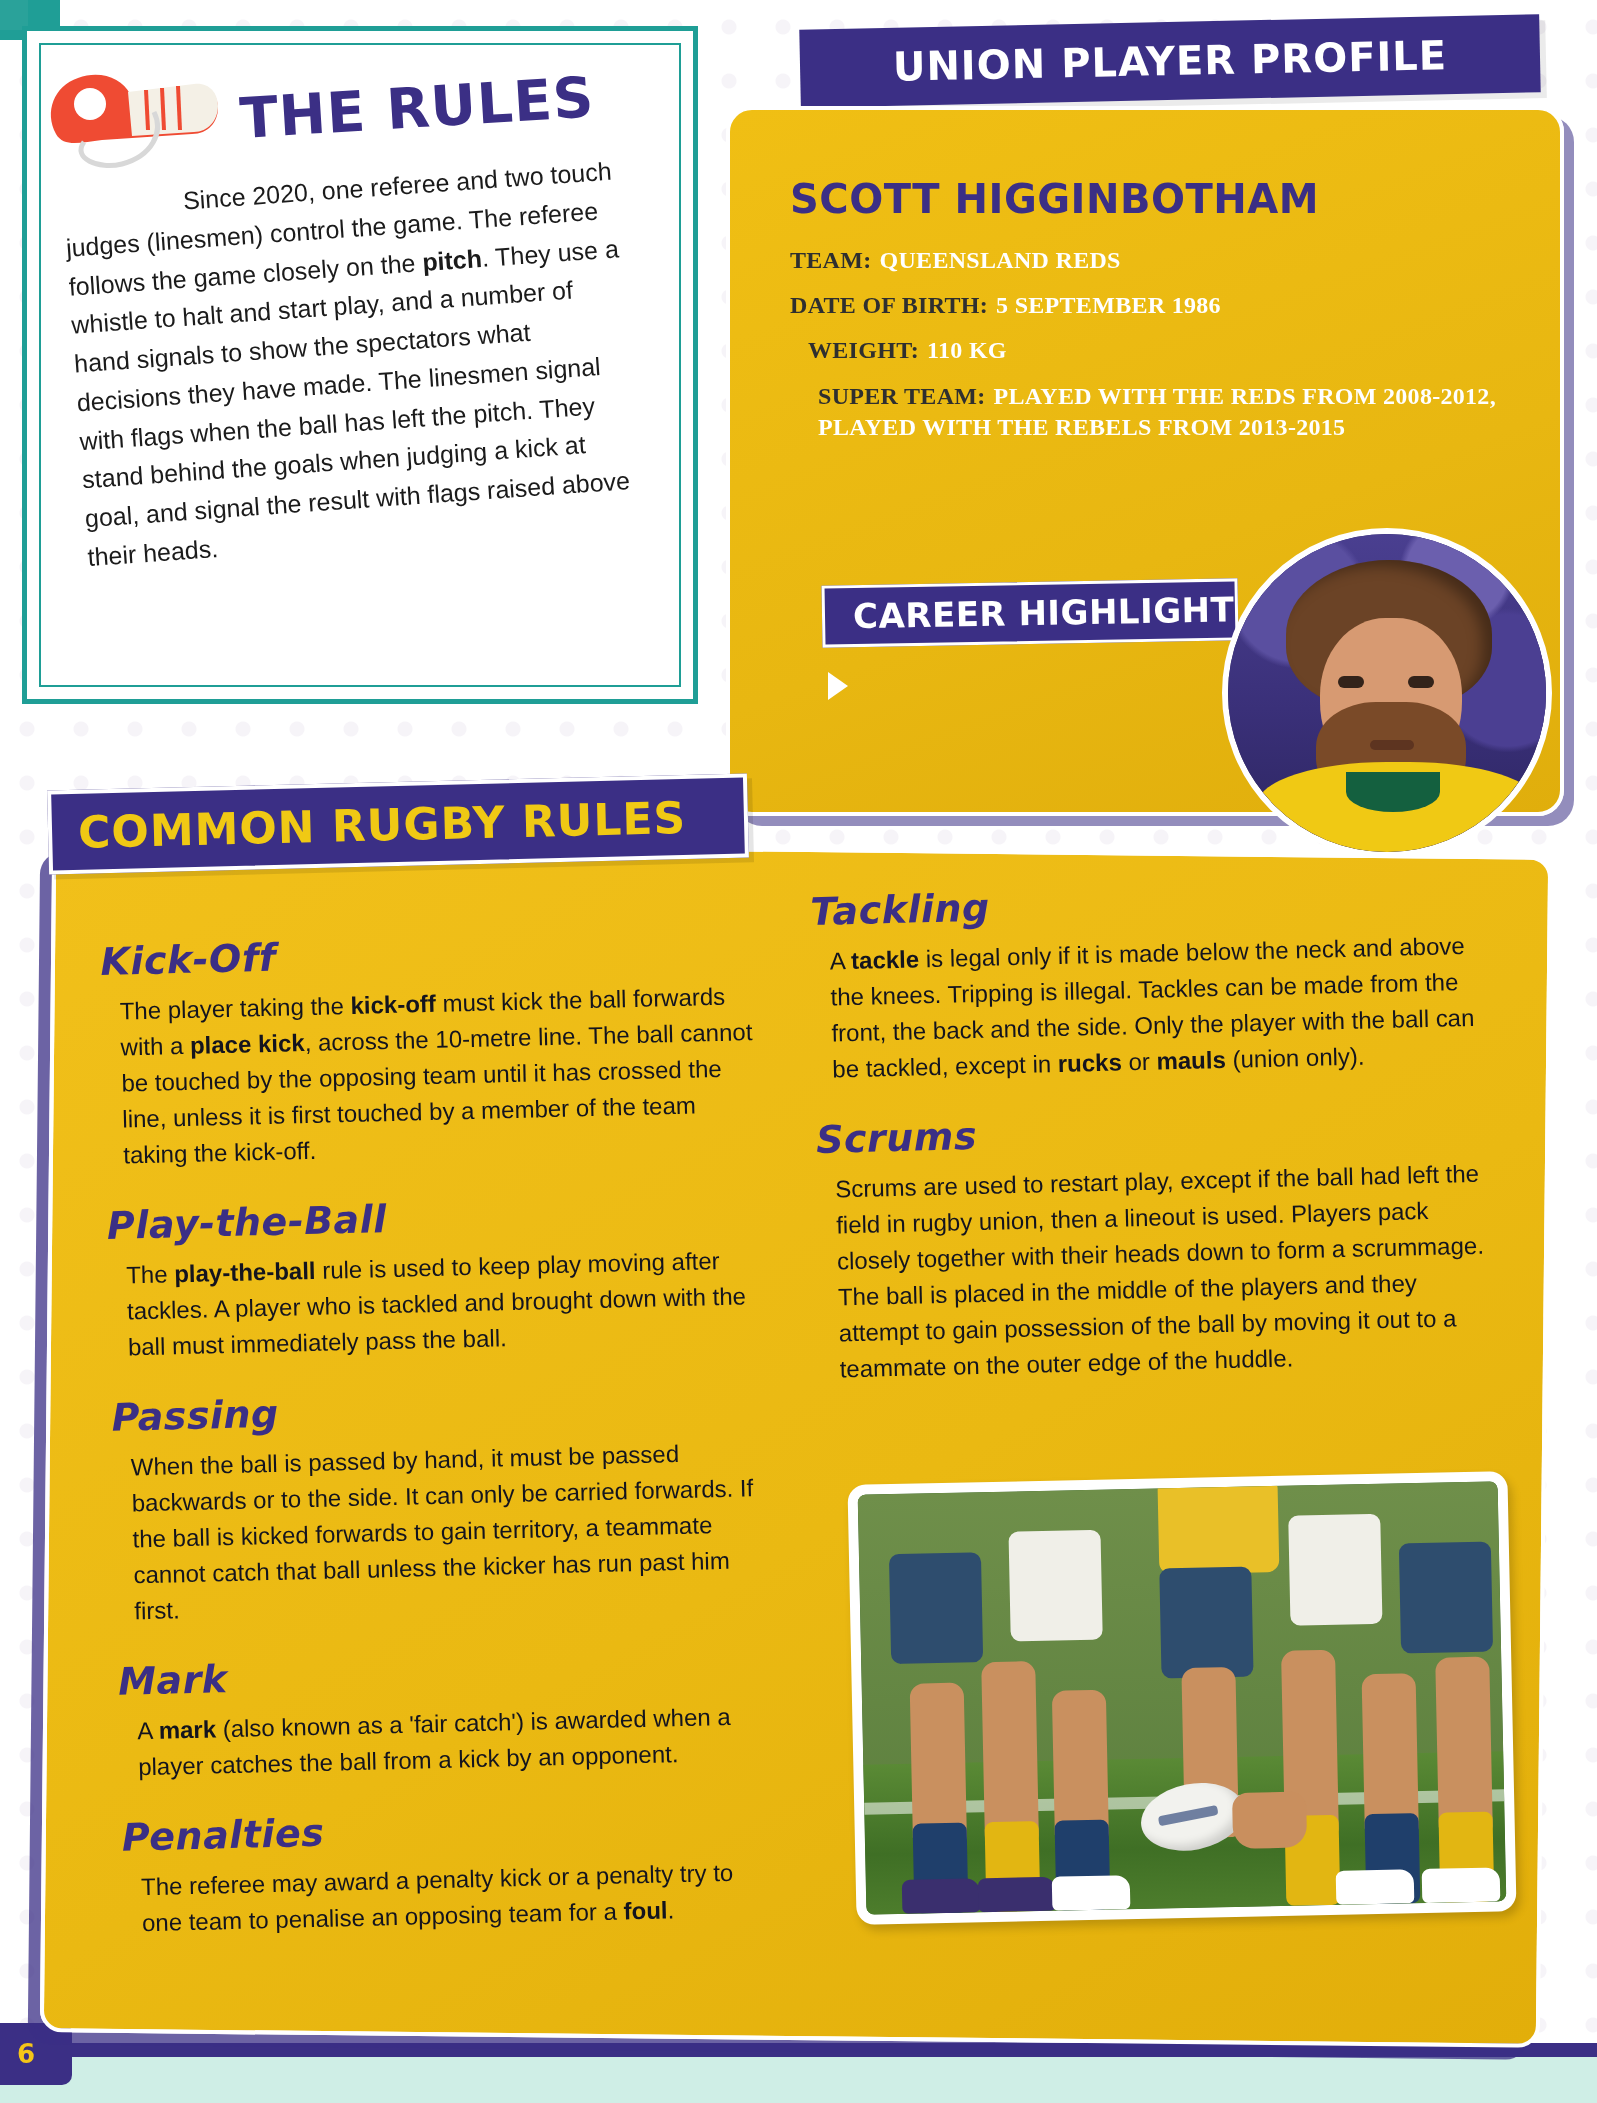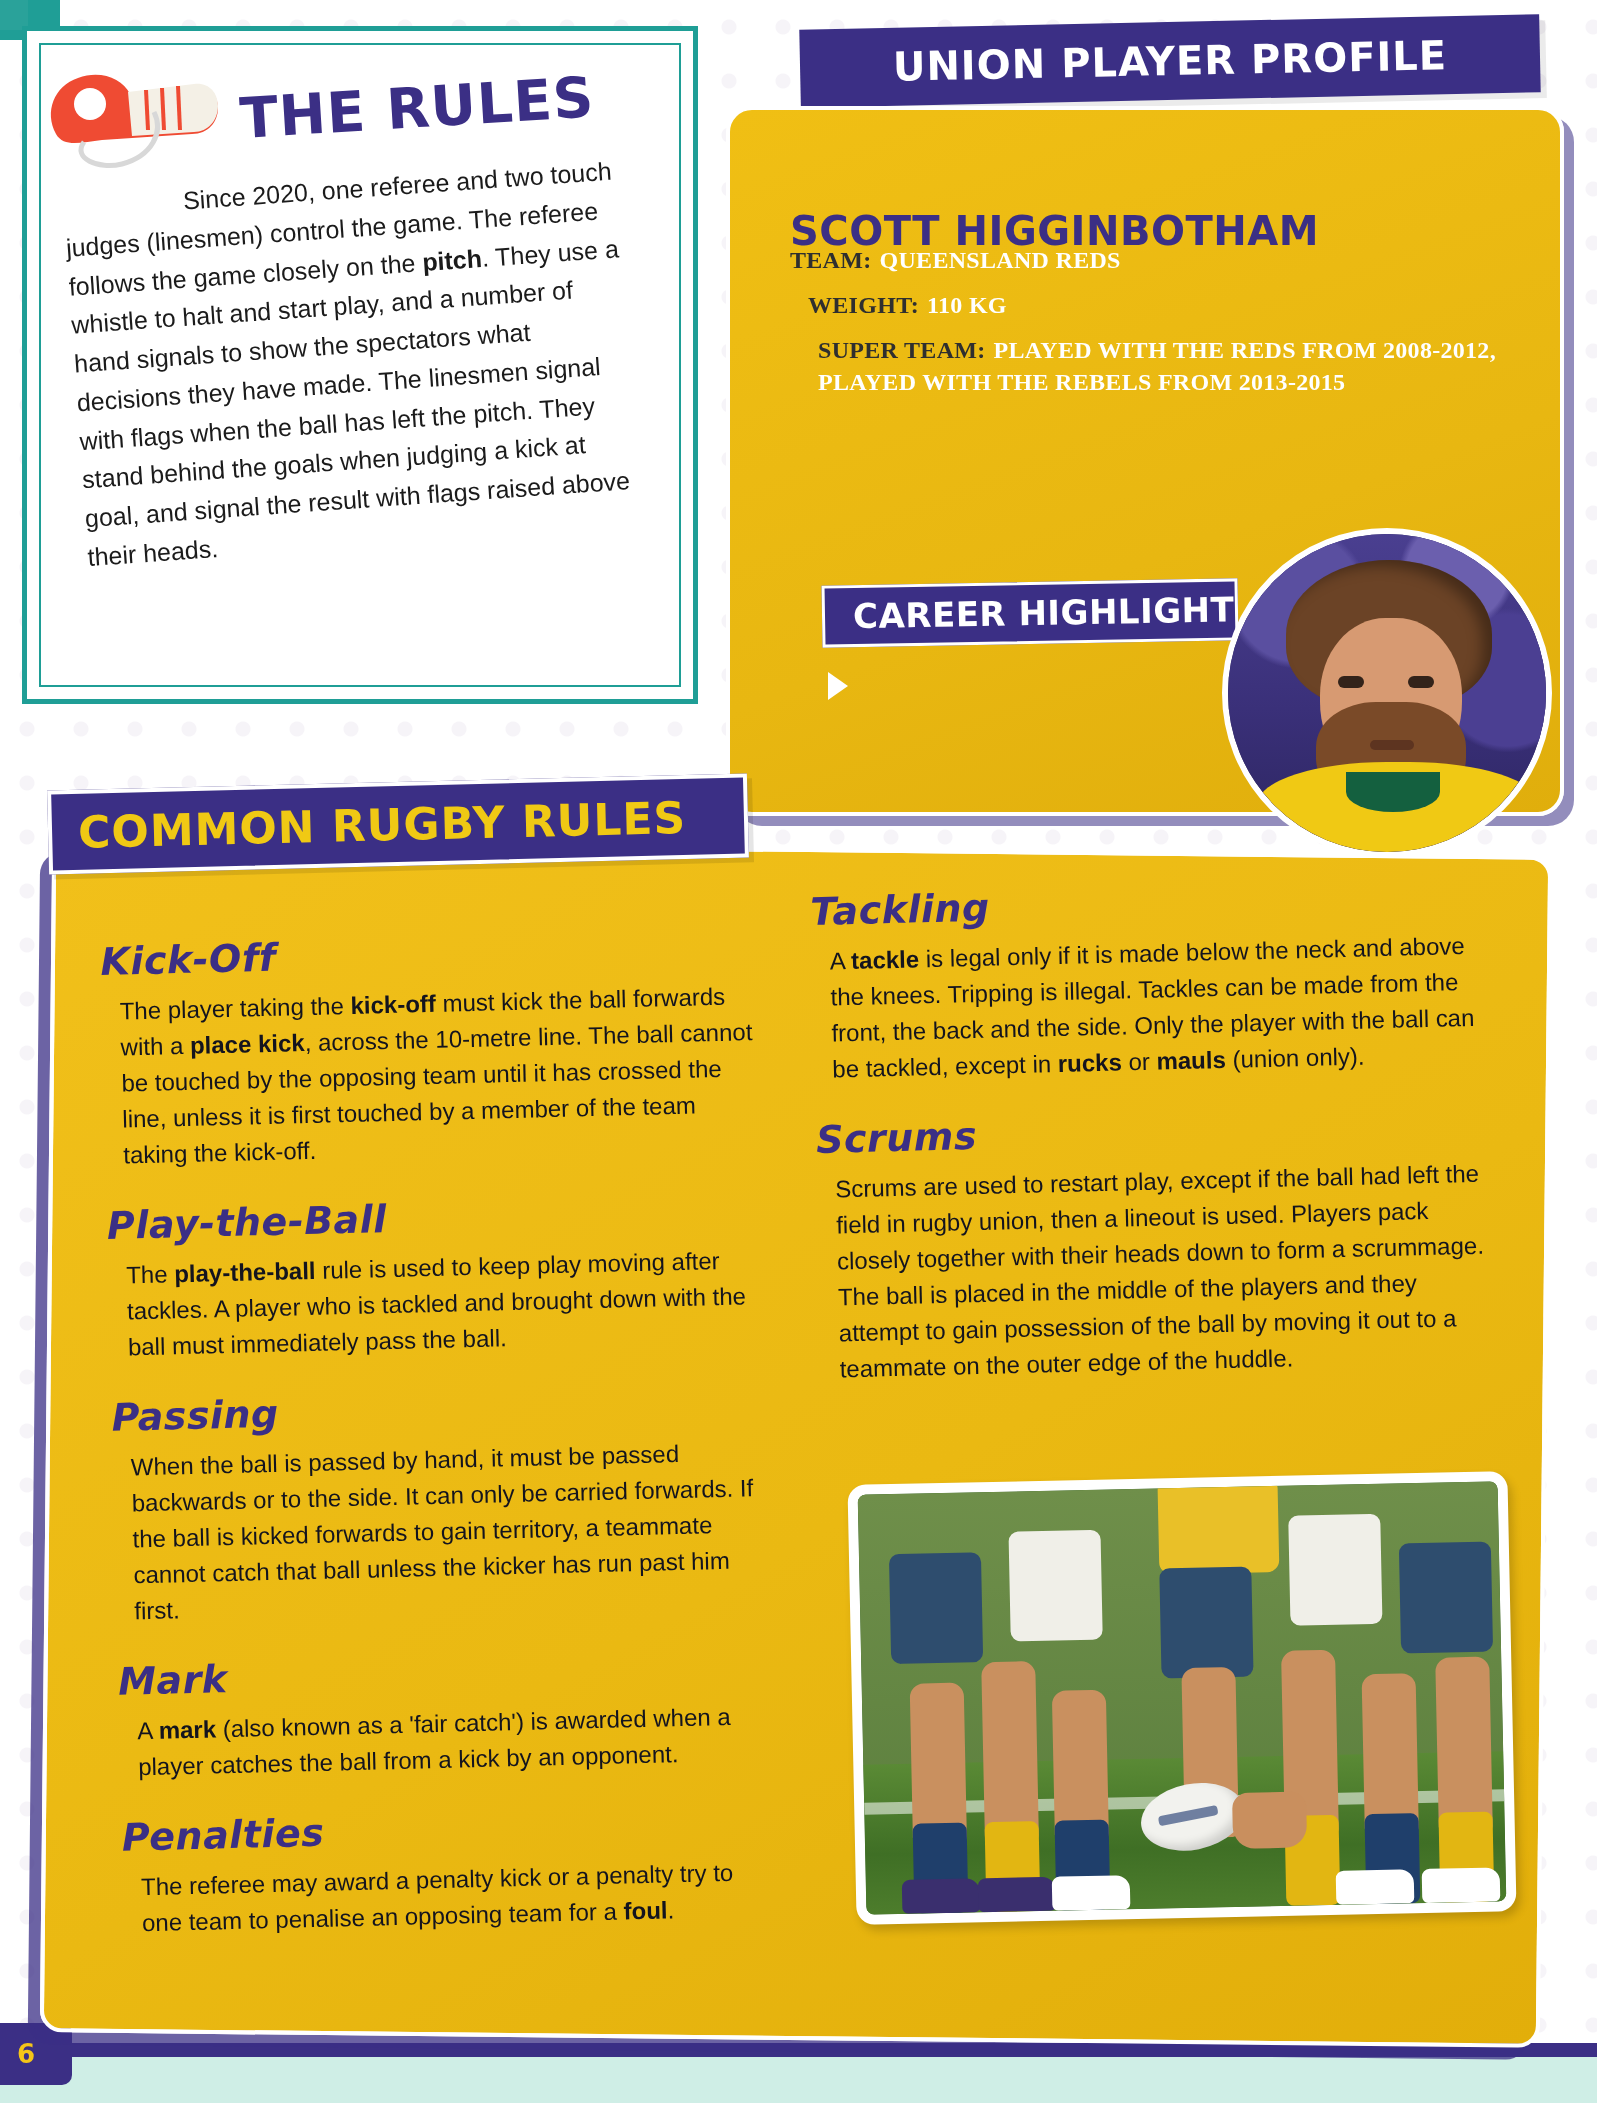--- a/index.html
+++ b/index.html
@@ -145,21 +145,20 @@
     box-shadow: 10px 10px 0 rgba(59,47,133,.55);
   }
   .profile-name {
     position: absolute;
     left: 790px; top: 176px;
     font-family: "DejaVu Sans", sans-serif;
     font-weight: bold;
     font-size: 40px;
     color: #3b2f85;
     letter-spacing: .5px;
-    margin-top: 32px;
   }
   .profile-rows {
     position: absolute;
     left: 790px; top: 245px;
     width: 740px;
   }
   .profile-row {
     font-family: Liberation Serif, serif;
     font-weight: bold;
     font-size: 24px;
@@ -484,20 +483,23 @@
     <span>UNION PLAYER PROFILE</span>
   </div>
 
   <div class="profile-card"></div>
 
   <div class="profile-name">SCOTT HIGGINBOTHAM</div>
 
   <div class="profile-rows">
     <div class="profile-row">
       <span class="lbl">TEAM:</span><span class="val">QUEENSLAND REDS</span>
+    </div>
+    <div class="profile-row">
+      <span class="lbl">DATE OF BIRTH:</span><span class="val">5 SEPTEMBER 1986</span>
     </div>
     <div class="profile-row indent1">
       <span class="lbl">WEIGHT:</span><span class="val">110 KG</span>
     </div>
     <div class="profile-row indent5">
       <span class="lbl">SUPER TEAM:</span><span class="val">PLAYED WITH THE REDS FROM 2008-2012, PLAYED WITH THE REBELS FROM 2013-2015</span>
     </div>
   </div>
 
   <div class="career-banner">

